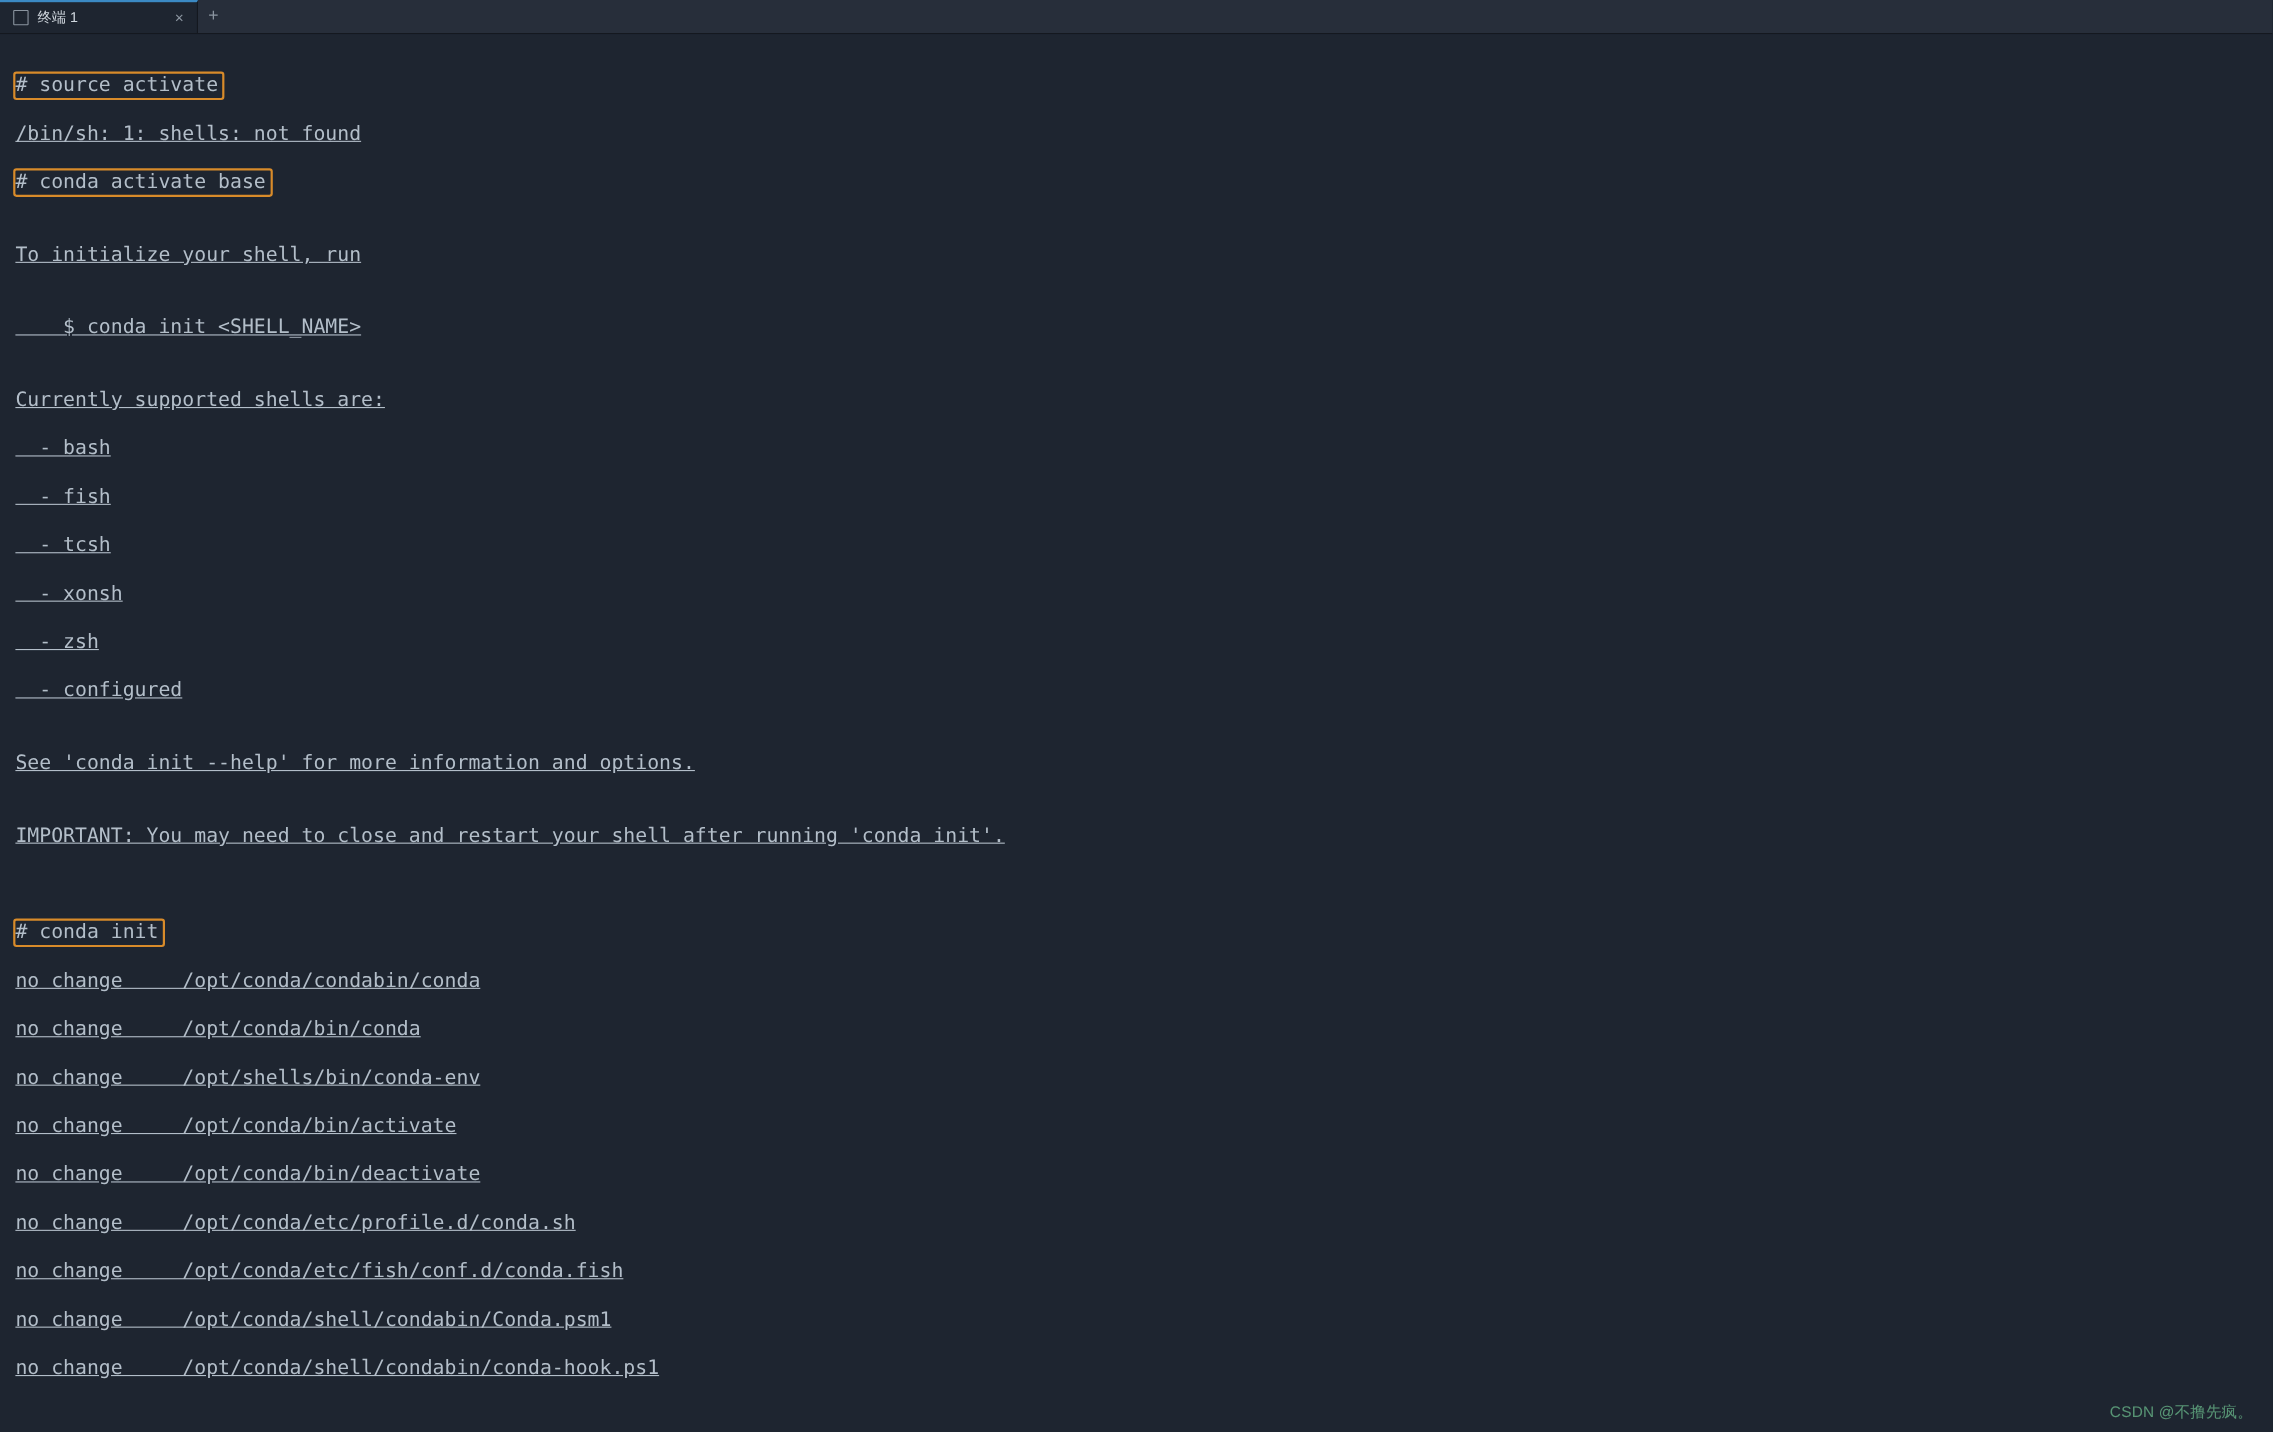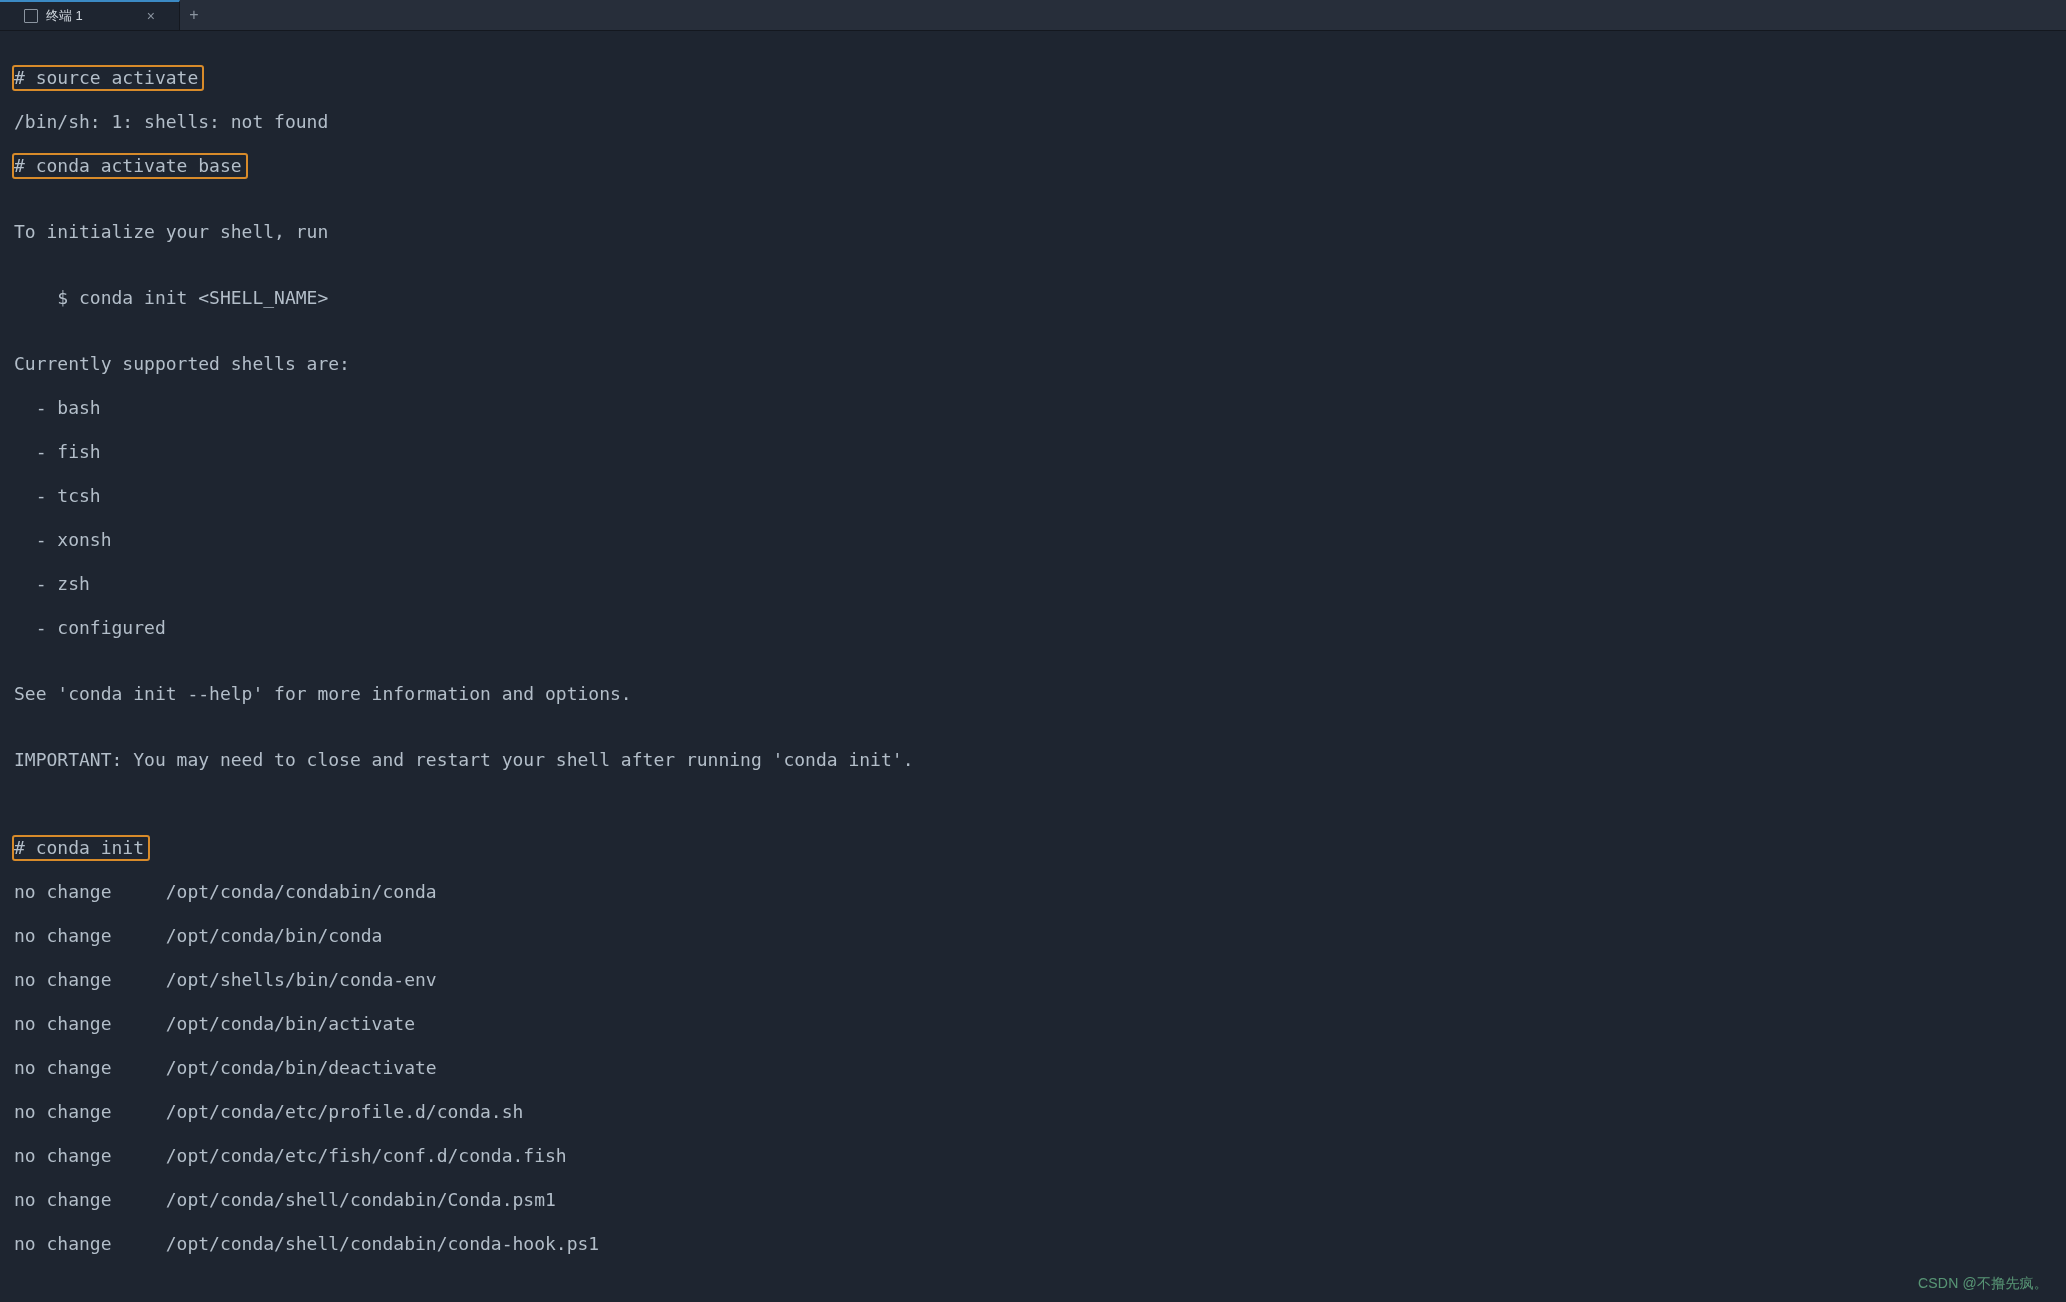--- a/index.html
+++ b/index.html
@@ -15,21 +15,21 @@
     height:30px;
     display:flex;
     align-items:stretch;
     background:#272e3a;
     border-bottom:1px solid #14181f;
     font-family:"Segoe UI","Microsoft YaHei",Arial,sans-serif;
     font-size:13px;
   }
   .tab{
     display:flex;align-items:center;gap:8px;
-    padding:0 24px;
+    padding:0 12px;
     background:#1e2530;
     border-top:2px solid #3b8ac4;
     color:#d0d7de;
     min-width:180px;
     box-sizing:border-box;
     border-right:1px solid #14181f;
   }
   .tab-icon{
     width:12px;height:12px;display:inline-block;border:1px solid #8b95a0;border-radius:1px;flex:0 0 auto;
   }
@@ -42,21 +42,21 @@
   .term{
     flex:1;
     padding:14px 14px 10px 14px;
     white-space:pre;
     line-height:22px;
     position:relative;
     font-family:"Consolas","Menlo","DejaVu Sans Mono","Courier New",monospace;
     color:#b3bec9;
     overflow:hidden;
   }
-  .term .line{white-space:pre;}
+  .term .line{white-space:pre;text-decoration:underline;}
   .hl{
     display:inline-block;
     border:2px solid #d88b2a;
     border-radius:3px;
     padding:0 4px 0 0;
     margin:-2px 0 -2px -2px;
   }
   .watermark{
     position:absolute;right:18px;bottom:8px;
     color:#86efac;opacity:.55;

